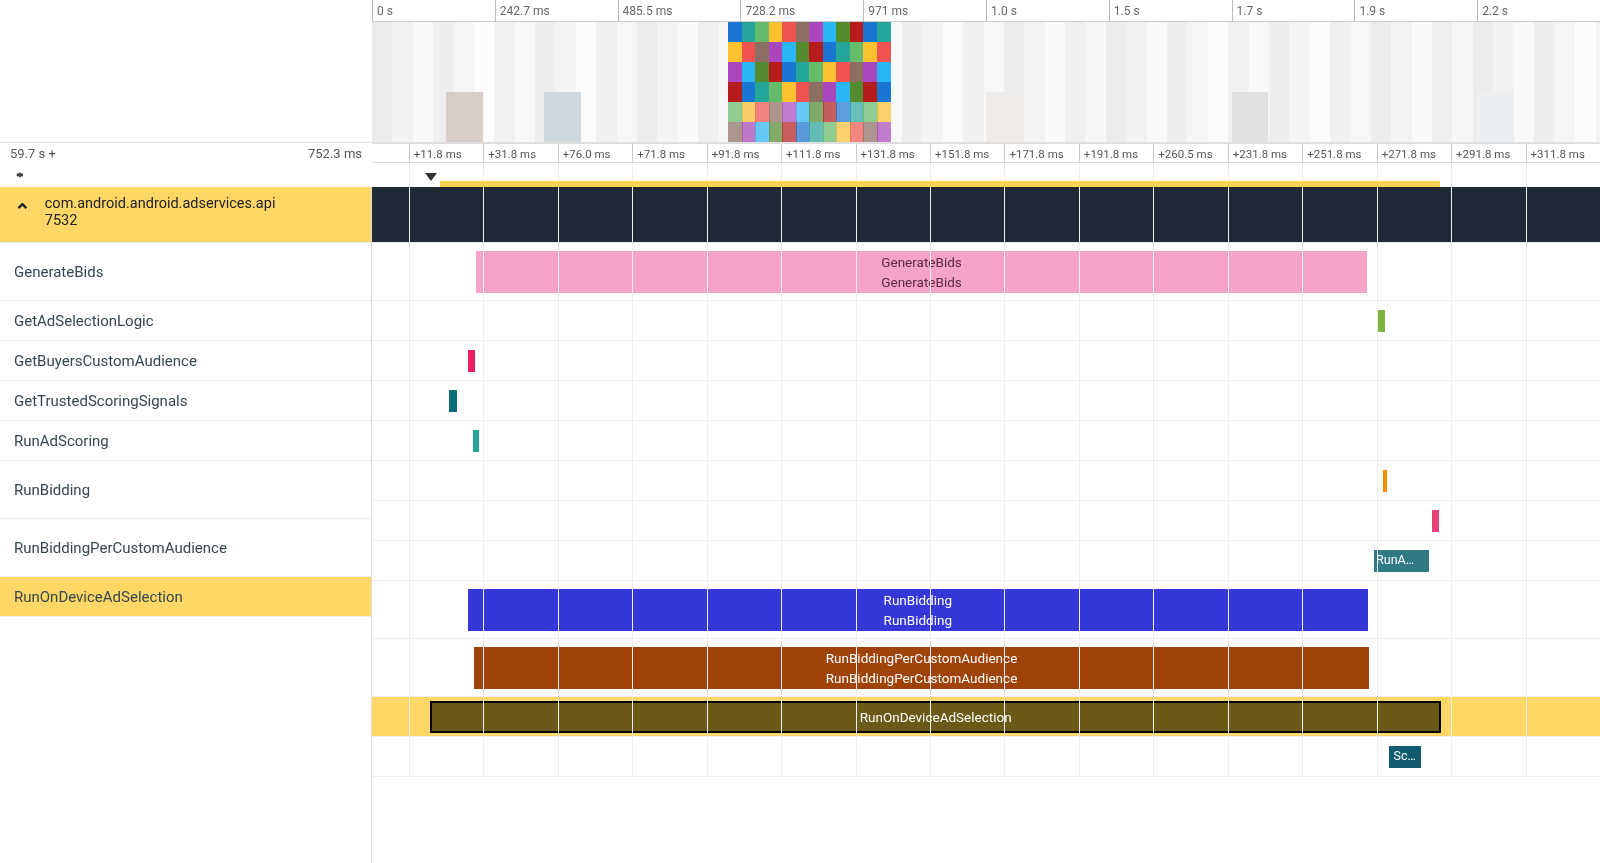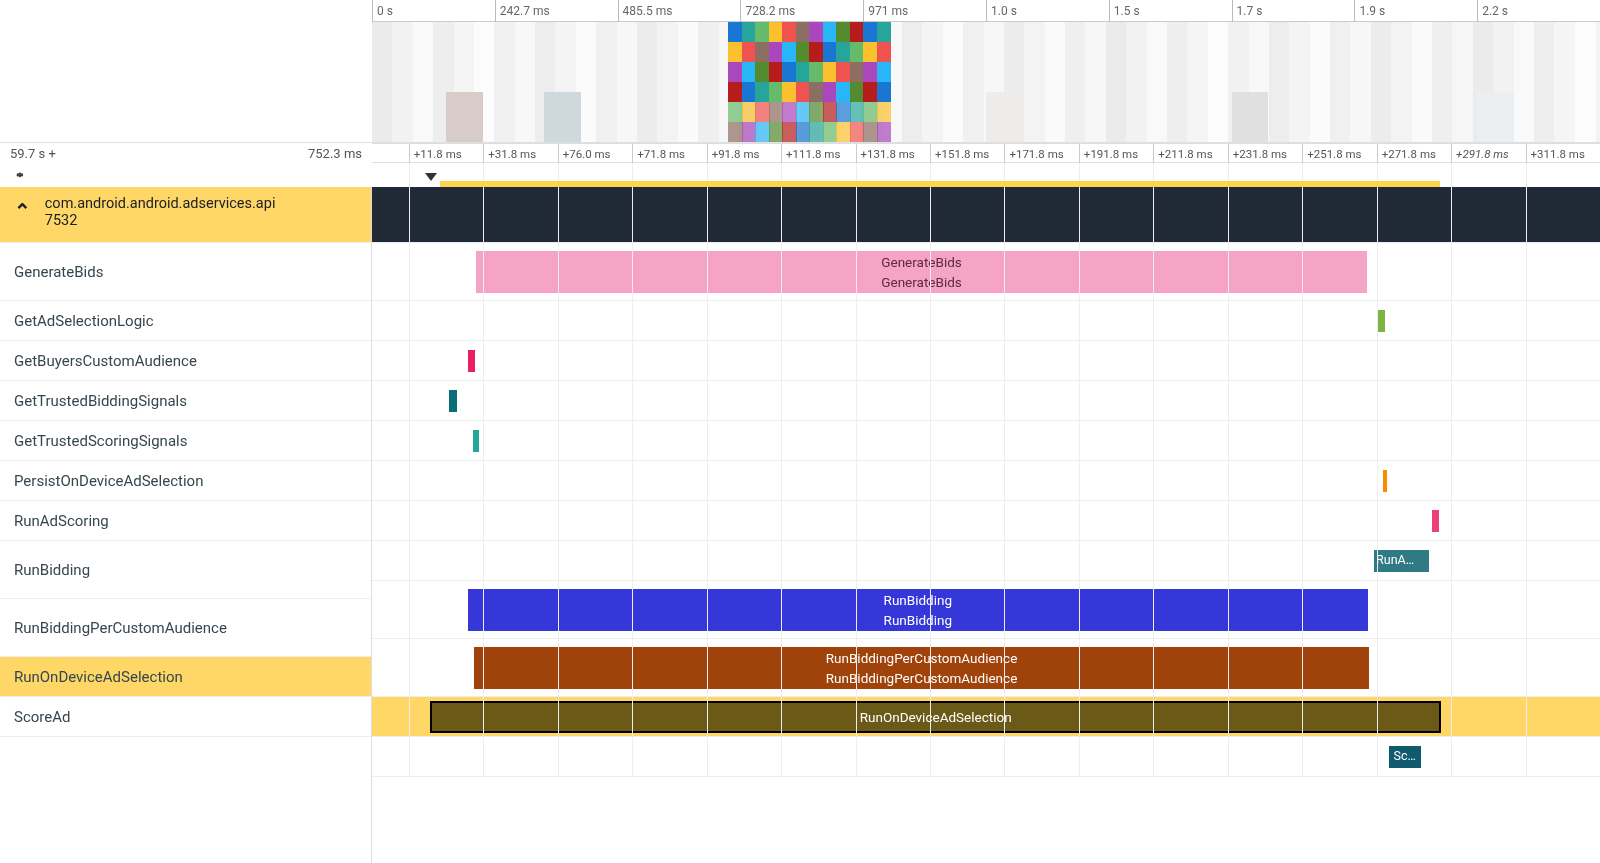--- a/index.html
+++ b/index.html
@@ -298,25 +298,25 @@
         <div class="ruler-tick" style="left: 3%;">+11.8 ms</div>
         <div class="ruler-tick" style="left: 9.0625%;">+31.8 ms</div>
         <div class="ruler-tick" style="left: 15.125%;">+76.0 ms</div>
         <div class="ruler-tick" style="left: 21.1875%;">+71.8 ms</div>
         <div class="ruler-tick" style="left: 27.25%;">+91.8 ms</div>
         <div class="ruler-tick" style="left: 33.3125%;">+111.8 ms</div>
         <div class="ruler-tick" style="left: 39.375%;">+131.8 ms</div>
         <div class="ruler-tick" style="left: 45.4375%;">+151.8 ms</div>
         <div class="ruler-tick" style="left: 51.5%;">+171.8 ms</div>
         <div class="ruler-tick" style="left: 57.5625%;">+191.8 ms</div>
-        <div class="ruler-tick" style="left: 63.625%;">+211.8 ms</div>
+        <div class="ruler-tick" style="left: 63.625%;">+260.5 ms</div>
         <div class="ruler-tick" style="left: 69.6875%;">+231.8 ms</div>
         <div class="ruler-tick" style="left: 75.75%;">+251.8 ms</div>
         <div class="ruler-tick" style="left: 81.8125%;">+271.8 ms</div>
-        <div class="ruler-tick" style="left: 87.875%; font-style: italic;">+291.8 ms</div>
+        <div class="ruler-tick" style="left: 87.875%;">+291.8 ms</div>
         <div class="ruler-tick" style="left: 93.9375%;">+311.8 ms</div>
       </div>
   </div>
 
   <div style="display:flex;">
     <div style="width:372px;">
       <div class="collapse-row" style="flex-direction:column; align-items:flex-start; justify-content:center;">
         <div class="chev">⌄</div>
         <div class="chev chev2">⌃</div>
       </div>
@@ -358,42 +358,33 @@
       <div class="row tall">
           <span>GenerateBids</span>
         </div>
       <div class="row">
           <span>GetAdSelectionLogic</span>
         </div>
       <div class="row">
           <span>GetBuyersCustomAudience</span>
         </div>
       <div class="row">
-          <span>GetTrustedBiddingSignals</span>
-        </div>
-      <div class="row">
           <span>GetTrustedScoringSignals</span>
-        </div>
-      <div class="row">
-          <span>PersistOnDeviceAdSelection</span>
         </div>
       <div class="row">
           <span>RunAdScoring</span>
         </div>
       <div class="row tall">
           <span>RunBidding</span>
         </div>
       <div class="row tall">
           <span>RunBiddingPerCustomAudience</span>
         </div>
       <div class="row sel">
           <span>RunOnDeviceAdSelection</span>
-        </div>
-      <div class="row">
-          <span>ScoreAd</span>
         </div>
 
     </div>
 
     <div class="tracks" id="tracks">
 
       <div class="trow header">
           <div class="gridline" style="left: 3%;"></div>
           <div class="gridline" style="left: 9.0625%;"></div>
           <div class="gridline" style="left: 15.125%;"></div>

